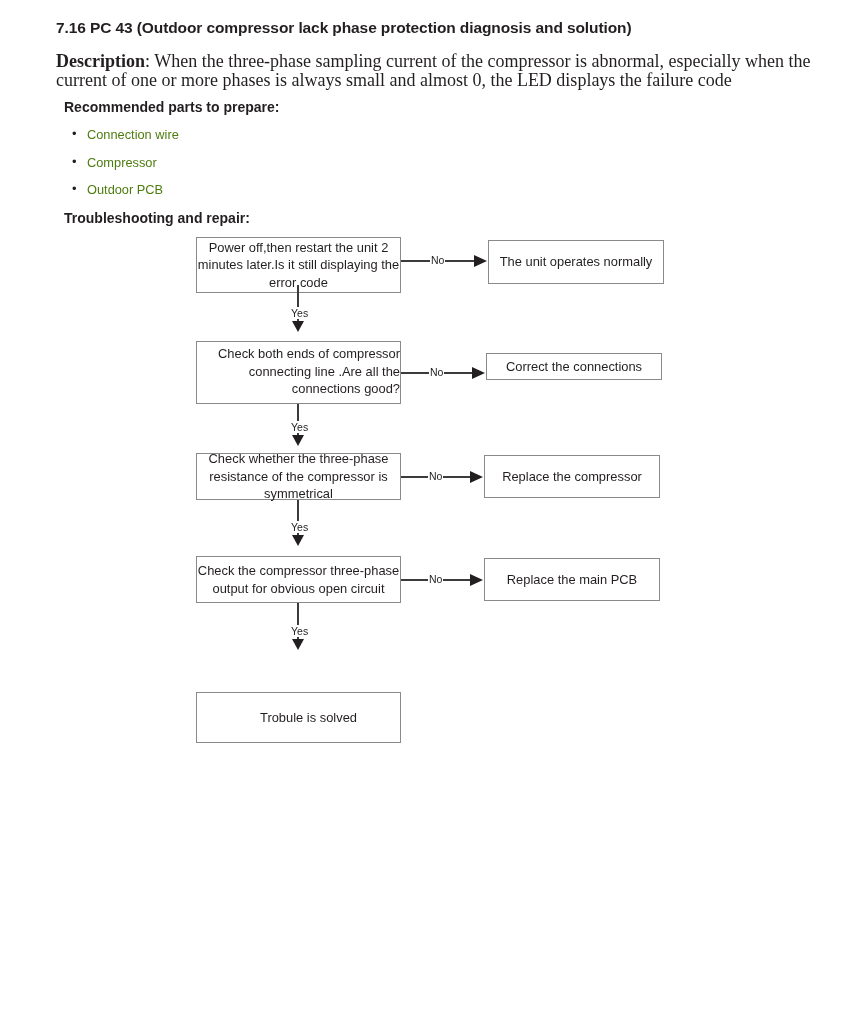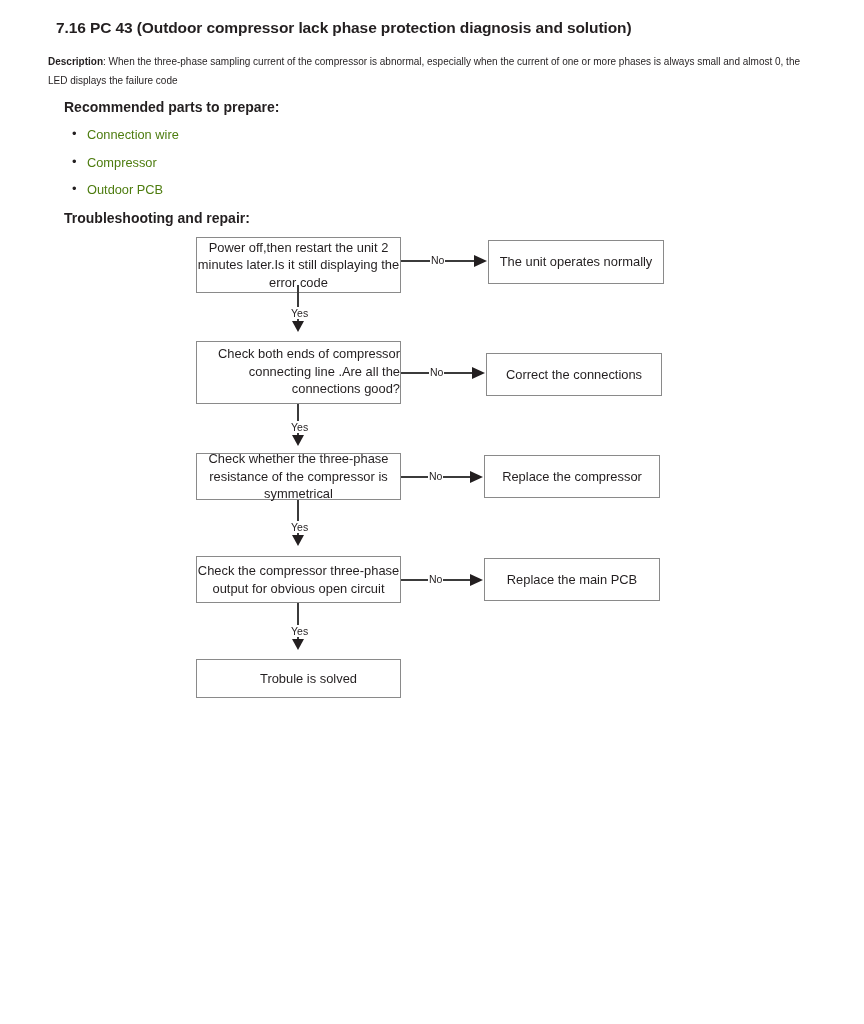--- a/index.html
+++ b/index.html
@@ -22,26 +22,27 @@
     left: 56px;
     top: 19px;
     font-size: 15.5px;
     font-weight: bold;
     letter-spacing: -0.1px;
     color: #231f20;
     white-space: nowrap;
   }
   .description {
     position: absolute;
-    left: 48px;
+    left: 56px;
     top: 52px;
     width: 756px;
-    font-size: 10px;
+    font-size: 18px;
     line-height: 19px;
     color: #231f20;
+    font-family: Liberation Serif, serif;
   }
   .description .lead {
     font-weight: bold;
   }
   .section-head {
     position: absolute;
     left: 64px;
     font-size: 14px;
     font-weight: bold;
     color: #231f20;
@@ -174,21 +175,21 @@
   <div class="vline" style="left:297px; top:285px; height:36px;"></div>
   <div class="edge-label" style="left:290px; top:307px;">Yes</div>
   <div class="arrow-down" style="left:292px; top:321px;"></div>
 
   <div class="fbox overflow" style="left:196px; top:341px; width:205px; height:63px;text-align:right;">
     <span class="txt">Check both ends of compressor connecting line .Are all the connections good?</span>
   </div>
   <div class="hline" style="left:401px; top:372px; width:71px;"></div>
   <div class="edge-label" style="left:429px; top:366px;">No</div>
   <div class="arrow-right" style="left:472px; top:367px;"></div>
-  <div class="fbox" style="left:486px; top:353px; width:176px; height:43px;">
+  <div class="fbox" style="left:486px; top:353px; width:176px; height:27px;">
     <span class="txt">Correct the connections</span>
   </div>
   <div class="vline" style="left:297px; top:404px; height:31px;"></div>
   <div class="edge-label" style="left:290px; top:421px;">Yes</div>
   <div class="arrow-down" style="left:292px; top:435px;"></div>
 
   <div class="fbox" style="left:196px; top:453px; width:205px; height:47px;">
     <span class="txt">Check whether the three-phase resistance of the compressor is symmetrical</span>
   </div>
   <div class="hline" style="left:401px; top:476px; width:69px;"></div>
@@ -207,17 +208,17 @@
   <div class="hline" style="left:401px; top:579px; width:69px;"></div>
   <div class="edge-label" style="left:428px; top:573px;">No</div>
   <div class="arrow-right" style="left:470px; top:574px;"></div>
   <div class="fbox" style="left:484px; top:558px; width:176px; height:43px;">
     <span class="txt">Replace the main PCB</span>
   </div>
   <div class="vline" style="left:297px; top:603px; height:36px;"></div>
   <div class="edge-label" style="left:290px; top:625px;">Yes</div>
   <div class="arrow-down" style="left:292px; top:639px;"></div>
 
-  <div class="fbox" style="left:196px; top:659px; width:205px; height:39px;padding-left:20px;">
+  <div class="fbox" style="left:196px; top:692px; width:205px; height:51px;padding-left:20px;">
     <span class="txt">Trobule is solved</span>
   </div>
 
 </div>
 
 </body></html>

